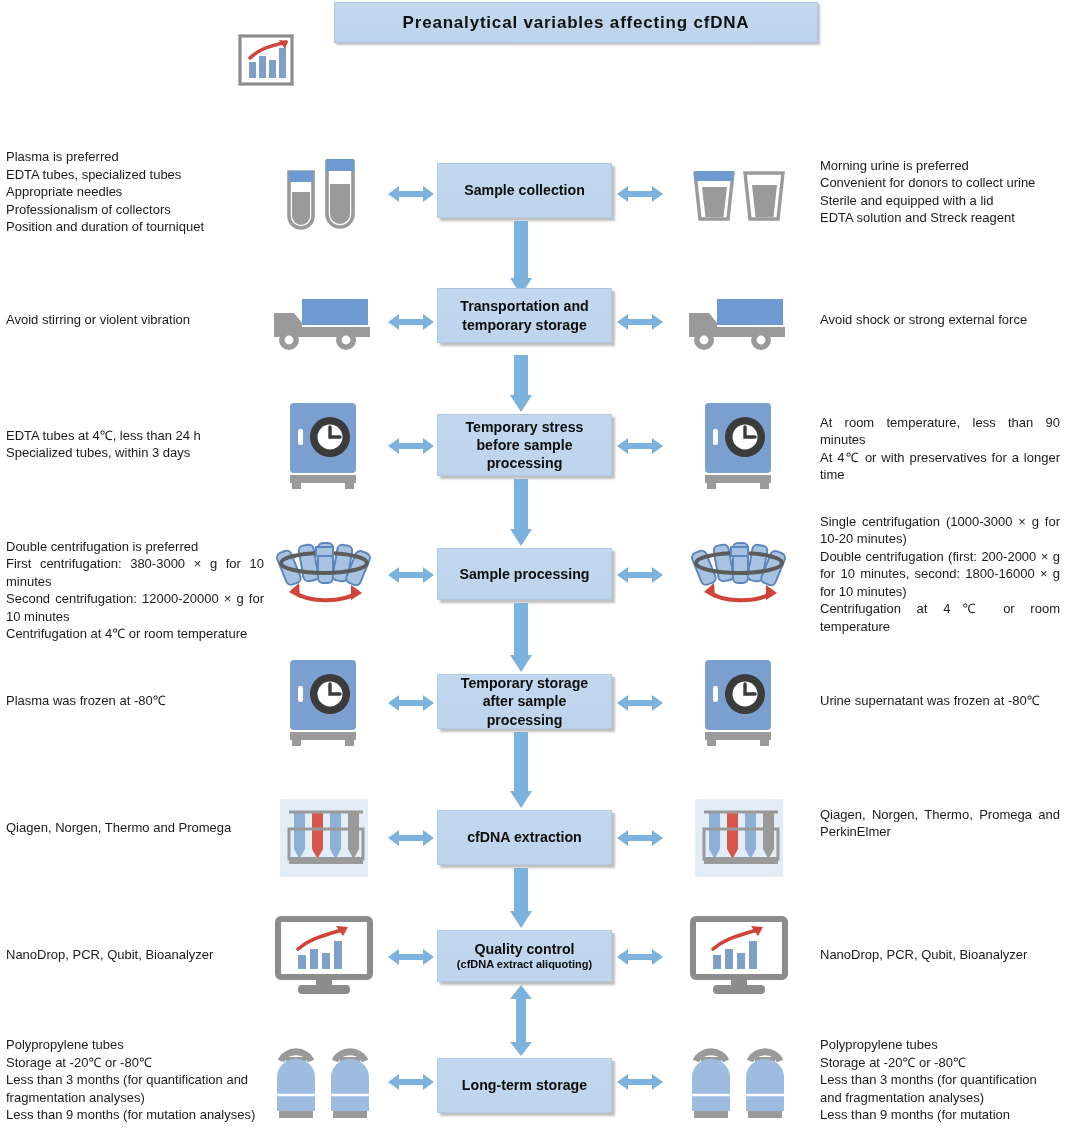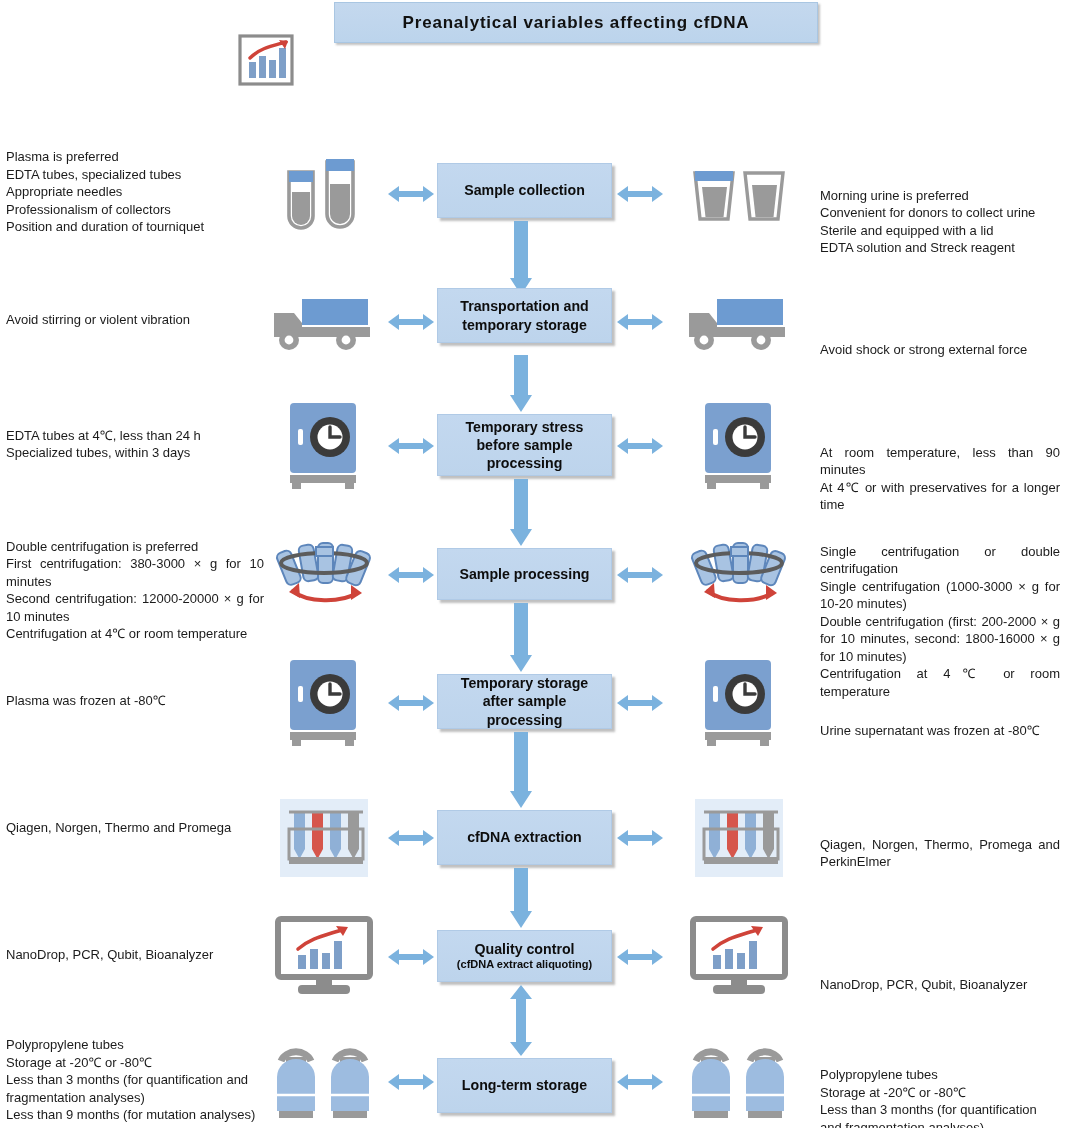--- a/index.html
+++ b/index.html
@@ -63,21 +63,21 @@
   
   .row { position: absolute; left: 0; width: 1065px; }
 
   .side-text {
     position: absolute;
     font-size: 13px;
     line-height: 1.345;
     color: #1b1b1b;
   }
   .side-text.left  { left: 6px;  width: 258px; text-align: left; }
-  .side-text.right { left: 820px; width: 240px; margin-top: 30px; }
+  .side-text.right { left: 820px; width: 240px; }
   .side-text.just { text-align: justify; text-align-last: left; }
 
   .icon-slot {
     position: absolute;
     display: flex; align-items: center; justify-content: center;
   }
   .icon-slot.left  { left: 265px; width: 118px; }
   .icon-slot.right { left: 680px; width: 118px; }
 
   
@@ -371,21 +371,20 @@
         </g>
         <ellipse cx="49" cy="26" rx="43" ry="10" fill="none" stroke="#5c5c5c" stroke-width="4"></ellipse>
         <rect x="41" y="10" width="17" height="9" fill="#a8c3e2" stroke="#5d86bb" stroke-width="2"></rect>
         <path d="M18 54 C32 66, 66 66, 82 56" fill="none" stroke="#cf4339" stroke-width="4" stroke-linecap="round"></path>
         <path d="M24 46 L14 55 L25 61 Z" fill="#cf4339"></path>
         <path d="M76 48 L87 56 L76 63 Z" fill="#cf4339"></path>
       </svg>
       </div>
 
     <div class="side-text right just" style="top:513px">
-        <div>Single centrifugation or double centrifugation</div>
         <div>Single centrifugation (1000-3000 × g for 10-20 minutes)</div>
         <div>Double centrifugation (first: 200-2000 × g for 10 minutes, second: 1800-16000 × g  for 10 minutes)</div>
         <div>Centrifugation at 4℃ or room temperature</div>
       </div>
   </div>
     <div class="v-arrow" style="top:603px">
       <svg width="22" height="69" viewBox="0 0 22 69">
         <path d="M4 0 L18 0 L18 52 L22 52 L11 69 L0 52 L4 52 Z" fill="#7bb2de"></path>
       </svg>
     </div>

